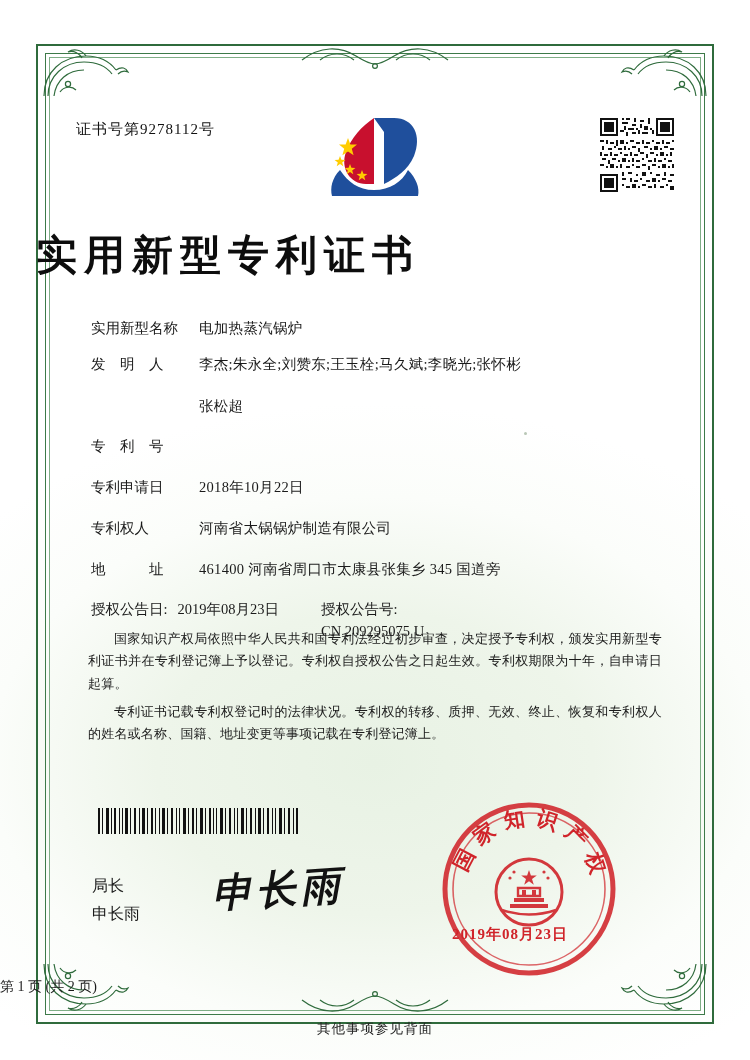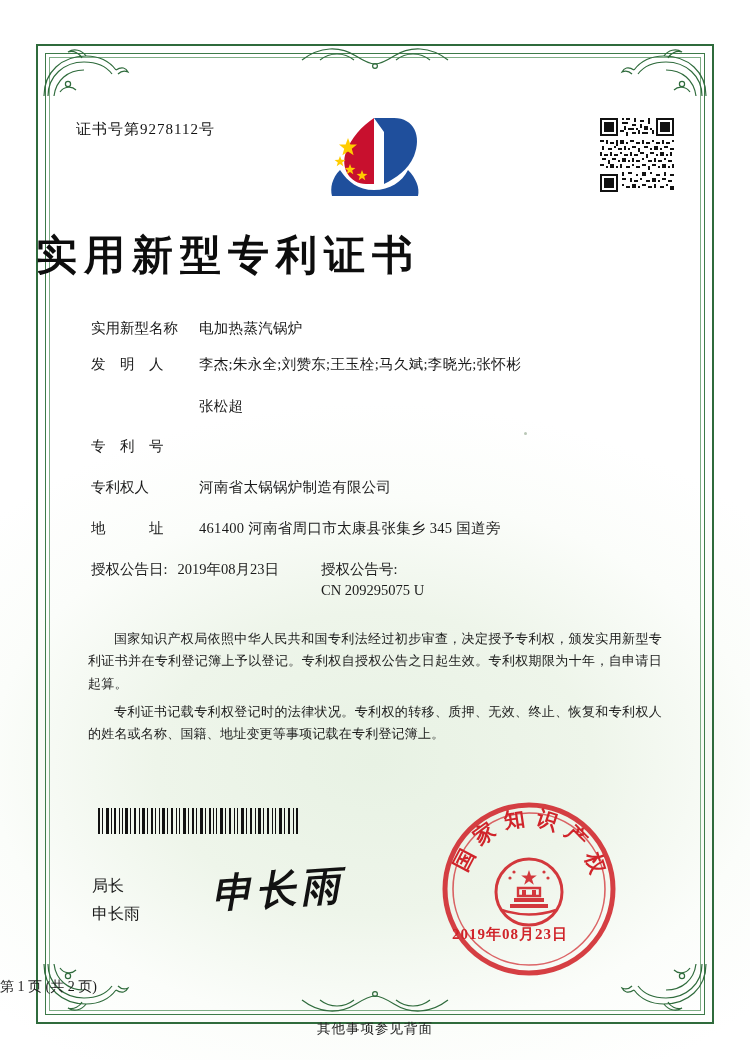--- a/index.html
+++ b/index.html
@@ -496,20 +496,24 @@
       <div class="val">
         <span>李杰;朱永全;刘赞东;王玉栓;马久斌;李晓光;张怀彬</span>
         <span class="sub">张松超</span>
       </div>
     </div>
 
     <div class="row">
       <div class="lbl">专　利　号</div>
     </div>
 
+    <div class="row">
+      <div class="lbl">专利申请日</div>
+      <div class="val">2018年10月22日</div>
+    </div>
 
     <div class="row">
       <div class="lbl">专利权人</div>
       <div class="val">河南省太锅锅炉制造有限公司</div>
     </div>
 
     <div class="row">
       <div class="lbl">地　　　址</div>
       <div class="val">461400 河南省周口市太康县张集乡 345 国道旁</div>
     </div>

